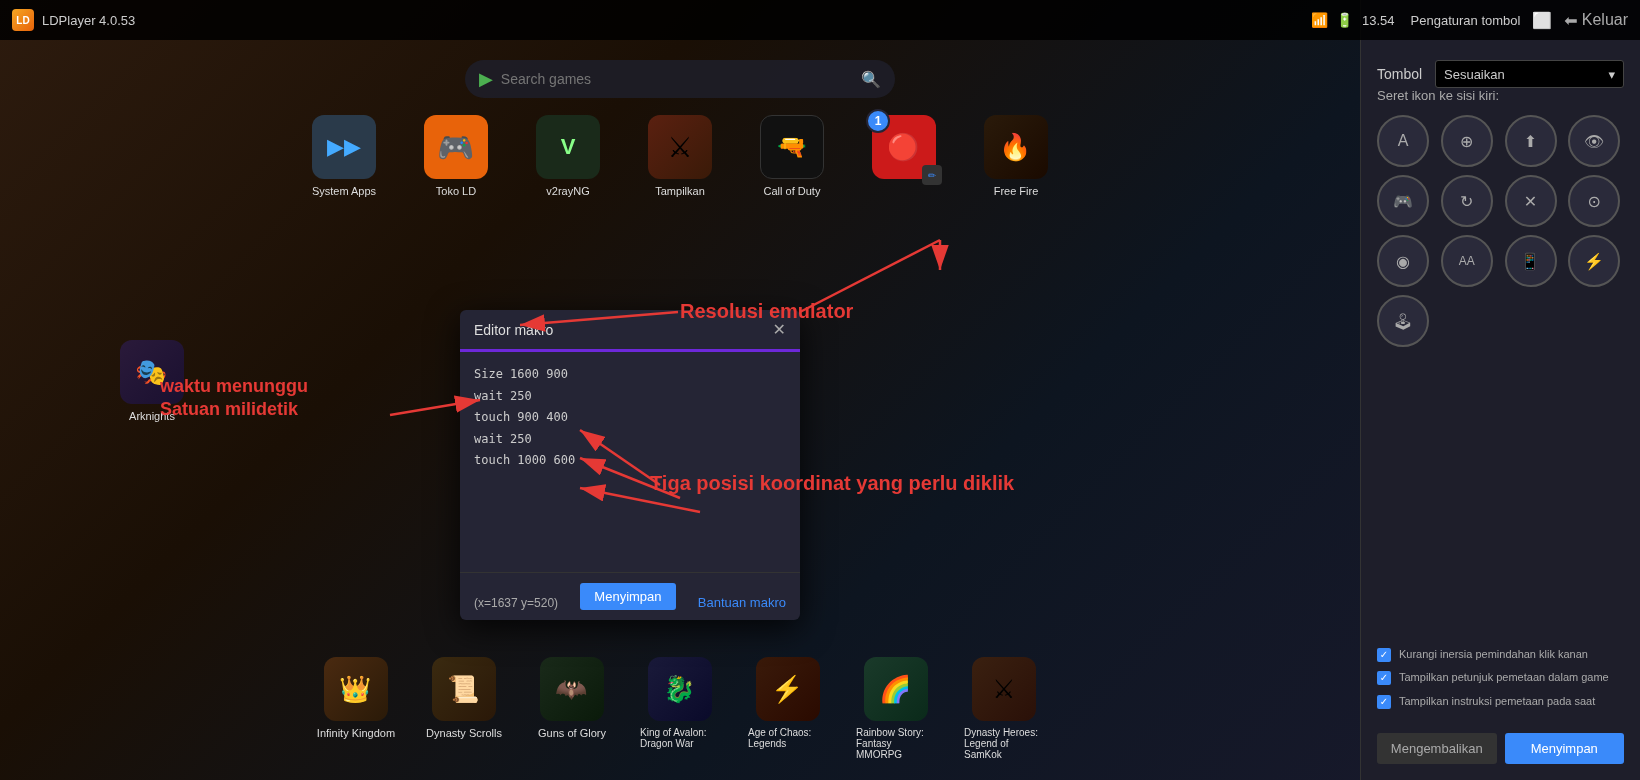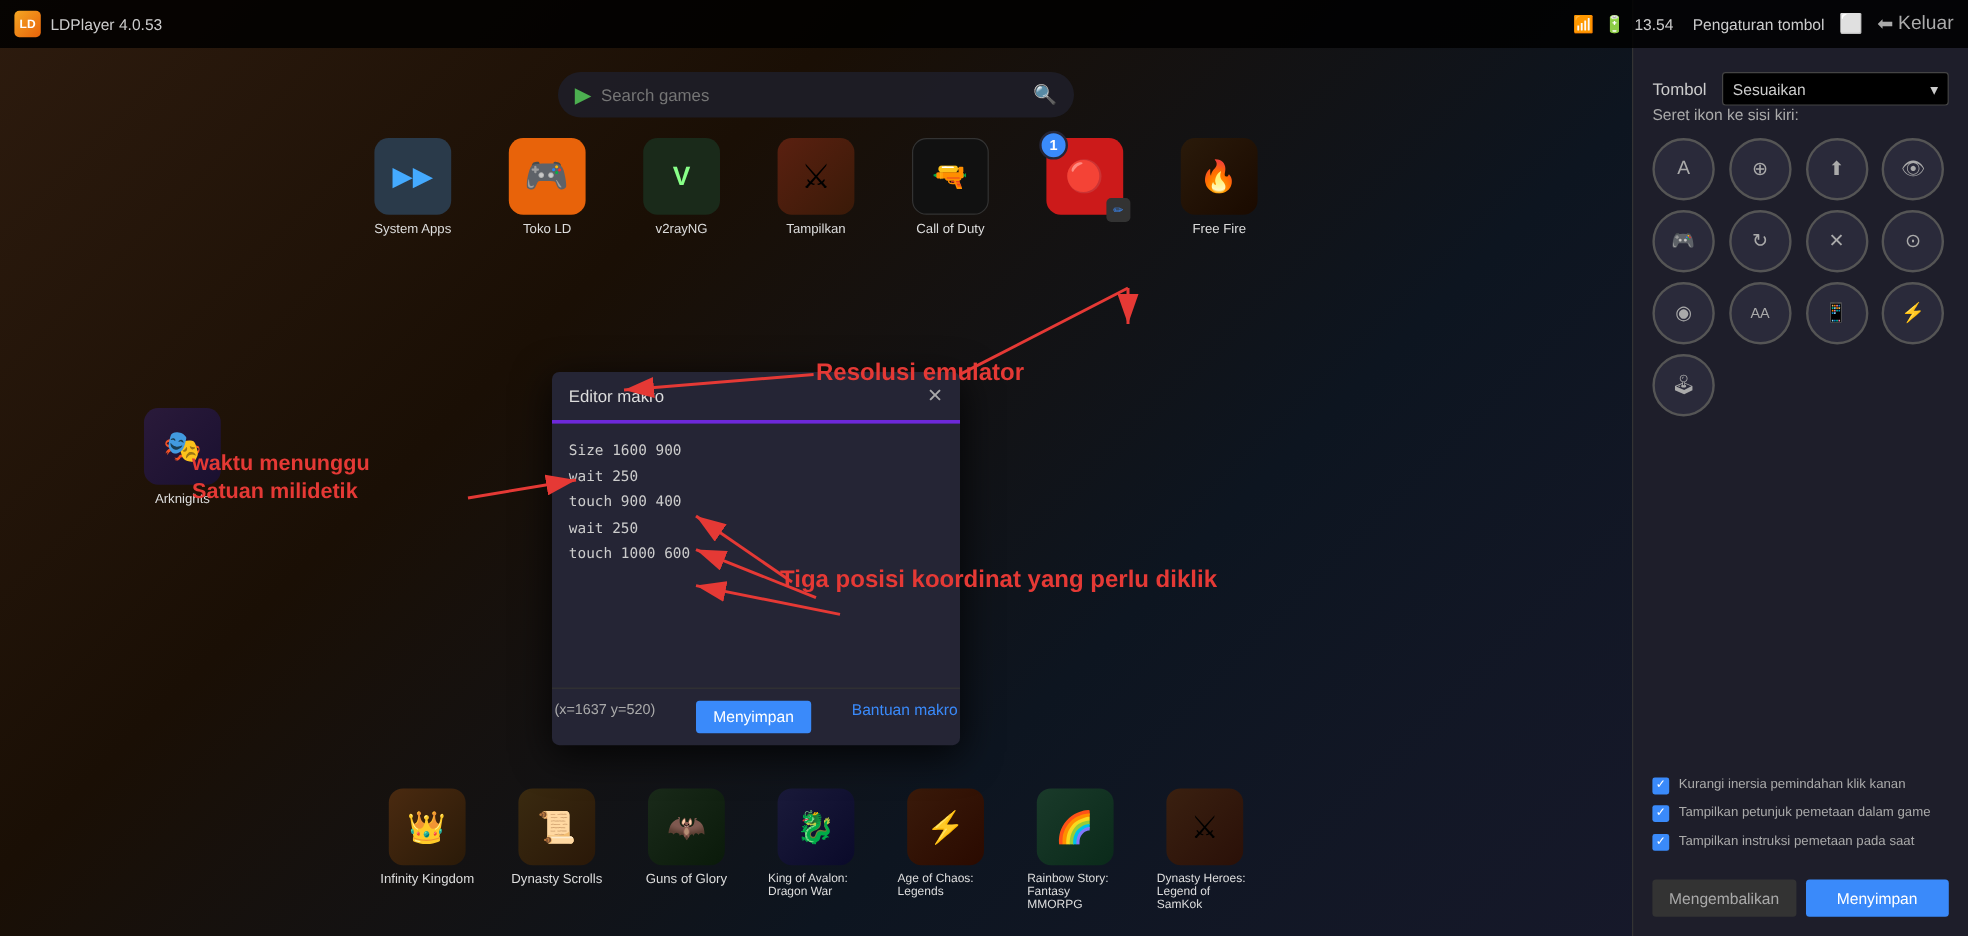--- a/index.html
+++ b/index.html
@@ -340,23 +340,23 @@
       min-height: 220px;
     }
     .macro-line {
       color: #ccc;
       font-size: 12px;
       line-height: 1.8;
       font-family: monospace;
     }
     .modal-footer {
       display: flex;
-      align-items: flex-start;
+      align-items: flex-end;
       justify-content: space-between;
-      padding: 10px 2px;
+      padding: 10px 14px;
       border-top: 1px solid #333;
     }
     .coords {
       color: #aaa;
       font-size: 12px;
     }
     .btn-save-modal {
       background: #3a8afa;
       color: white;
       border: none;

